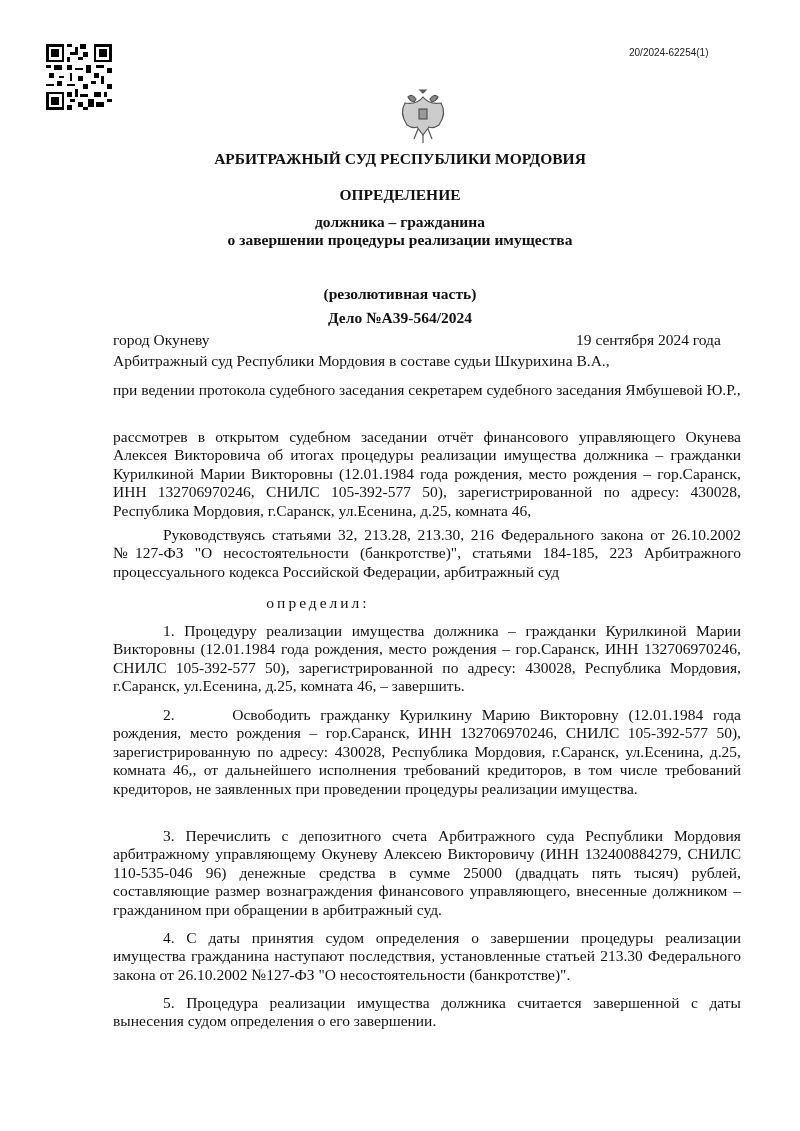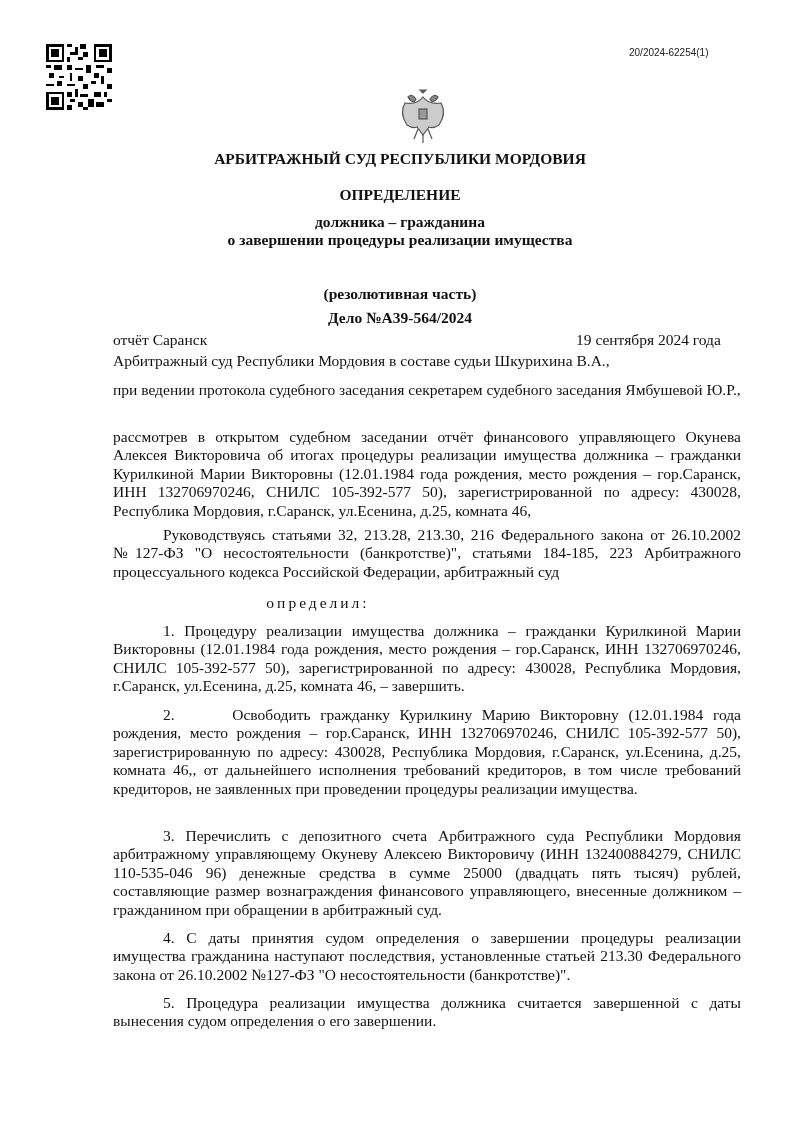--- a/index.html
+++ b/index.html
@@ -89,21 +89,21 @@
 
 <div class="hdr court">АРБИТРАЖНЫЙ СУД РЕСПУБЛИКИ МОРДОВИЯ</div>
 <div class="hdr title">ОПРЕДЕЛЕНИЕ</div>
 <div class="hdr subtitle">
   <div>должника – гражданина</div>
   <div>о завершении процедуры реализации имущества</div>
 </div>
 <div class="hdr resol">(резолютивная часть)</div>
 <div class="hdr case">Дело №А39-564/2024</div>
 
-<div class="place">отчёт Саранск</div>
+<div class="place">город Окуневу</div>
 <div class="date">19 сентября 2024 года</div>
 
 <div class="body" style="top:352px;">Арбитражный суд Республики Мордовия в составе судьи Шкурихина В.А.,</div>
 <div class="body" style="top:381px;">при ведении протокола судебного заседания секретарем судебного заседания Ямбушевой Ю.Р.,</div>
 <div class="body" style="top:428px;">рассмотрев в открытом судебном заседании отчёт финансового управляющего Окунева Алексея Викторовича об итогах процедуры реализации имущества должника – гражданки Курилкиной Марии Викторовны (12.01.1984 года рождения, место рождения – гор.Саранск, ИНН 132706970246, СНИЛС 105-392-577 50), зарегистрированной по адресу: 430028, Республика Мордовия, г.Саранск, ул.Есенина, д.25, комната 46,</div>
 <div class="body indent" style="top:526px;">Руководствуясь статьями 32, 213.28, 213.30, 216 Федерального закона от 26.10.2002 №127-ФЗ "О несостоятельности (банкротстве)", статьями 184-185, 223 Арбитражного процессуального кодекса Российской Федерации, арбитражный суд</div>
 
 <div class="decided">определил:</div>
 
 <div class="body indent" style="top:622px;">1. Процедуру реализации имущества должника – гражданки Курилкиной Марии Викторовны (12.01.1984 года рождения, место рождения – гор.Саранск, ИНН 132706970246, СНИЛС 105-392-577 50), зарегистрированной по адресу: 430028, Республика Мордовия, г.Саранск, ул.Есенина, д.25, комната 46, – завершить.</div>

